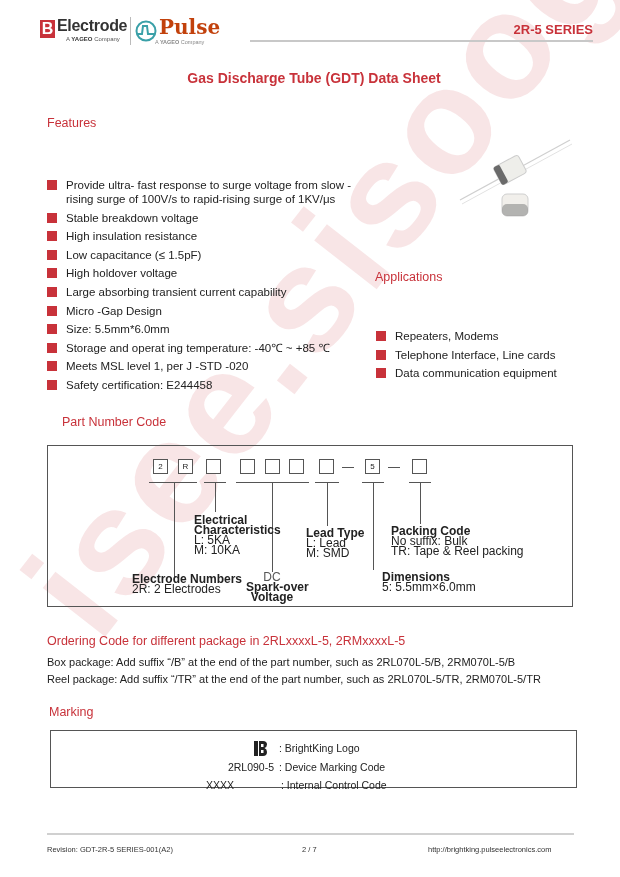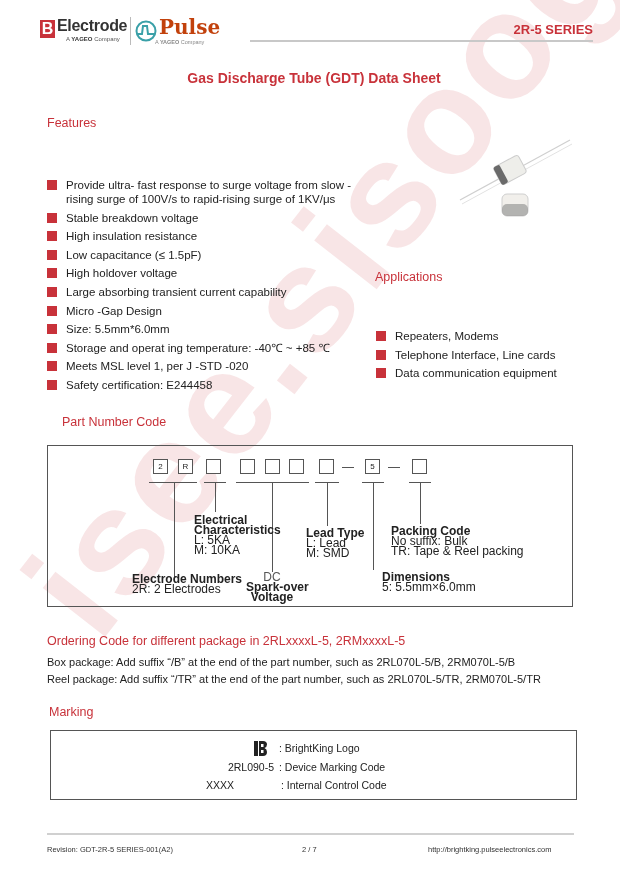--- a/index.html
+++ b/index.html
@@ -44,21 +44,21 @@
   .cell { position: absolute; width: 15px; height: 15px; border: 1px solid #555; font-size: 8px; text-align: center; line-height: 13px; color: #222; background: #fff; }
   .dash { position: absolute; height: 1px; width: 12px; background: #555; }
   .hline { position: absolute; height: 1px; background: #555; }
   .vline { position: absolute; width: 1px; background: #555; }
   .lbl { position: absolute; font-size: 12px; line-height: 10px; color: #222; white-space: nowrap; }
   .lbl b { font-weight: bold; }
   .lbl.center { text-align: center; }
 
   .order-line { position: absolute; left: 47px; font-size: 11px; color: #222; white-space: nowrap; }
 
-  .mk-box { position: absolute; left: 50px; top: 730px; width: 527px; height: 70px; border: 1px solid #555; }
+  .mk-box { position: absolute; left: 50px; top: 730px; width: 527px; height: 58px; border: 1px solid #555; }
   .mk-row { position: absolute; font-size: 10.5px; color: #222; white-space: nowrap; }
   .mk-logo { position: absolute; left: 203px; top: 10px; width: 13px; height: 15px; }
 
   .footer-rule { position: absolute; left: 47px; top: 833px; width: 527px; height: 2px; background: #d0d0d0; }
   .footer { position: absolute; top: 845px; font-size: 7.5px; color: #333; white-space: nowrap; }
 </style>
 </head>
 <body>
 
 <div class="watermark">isee.sisoog.com</div>

